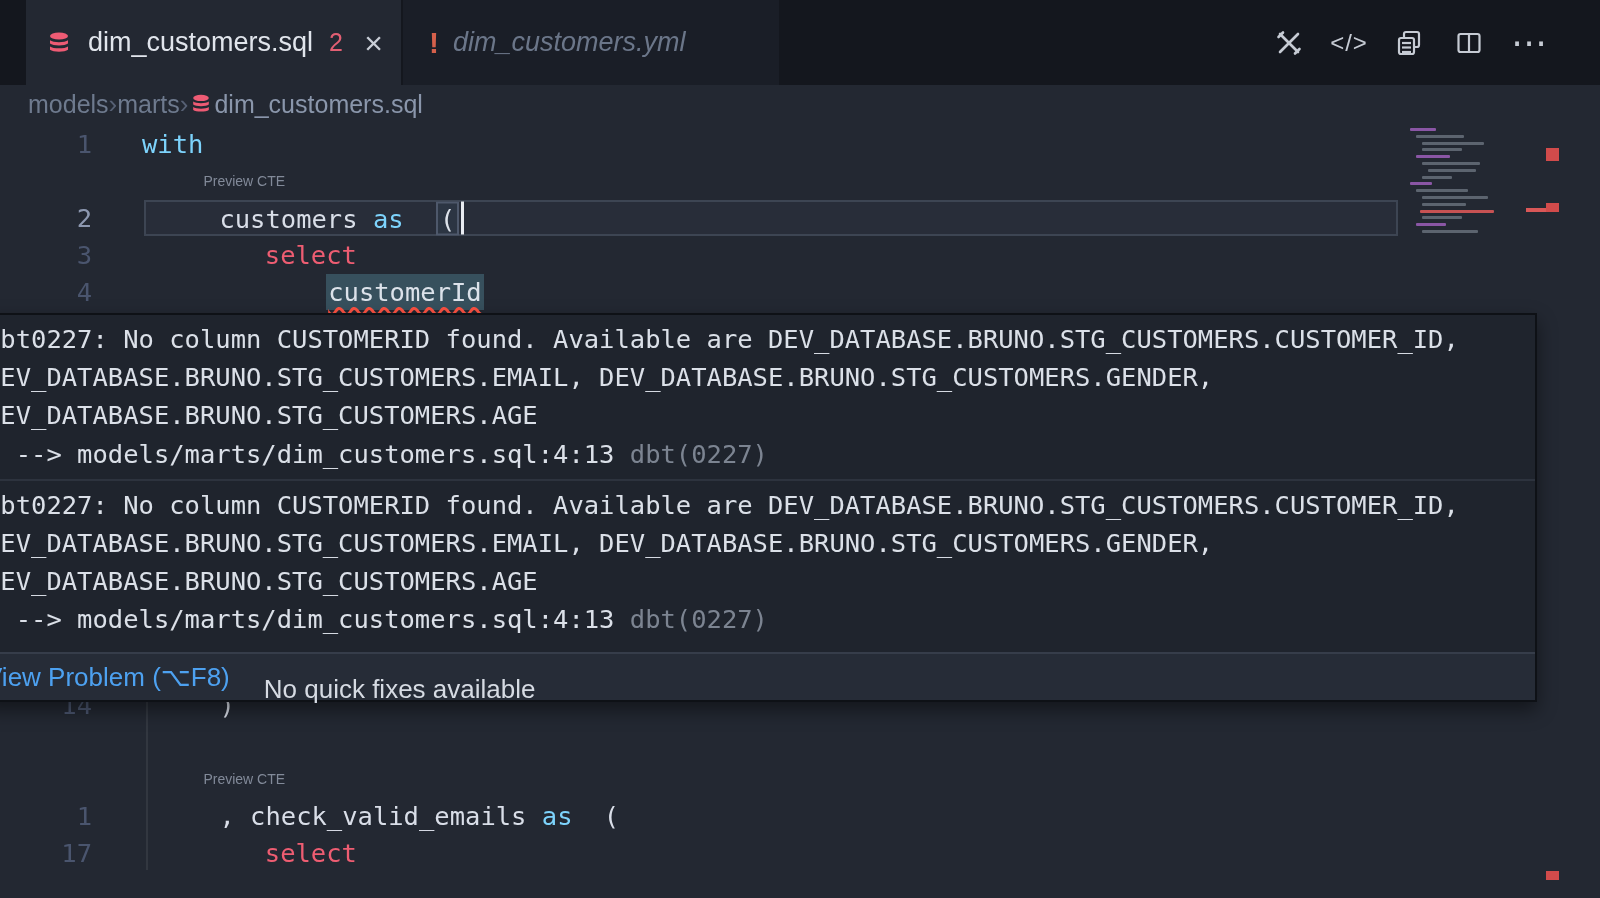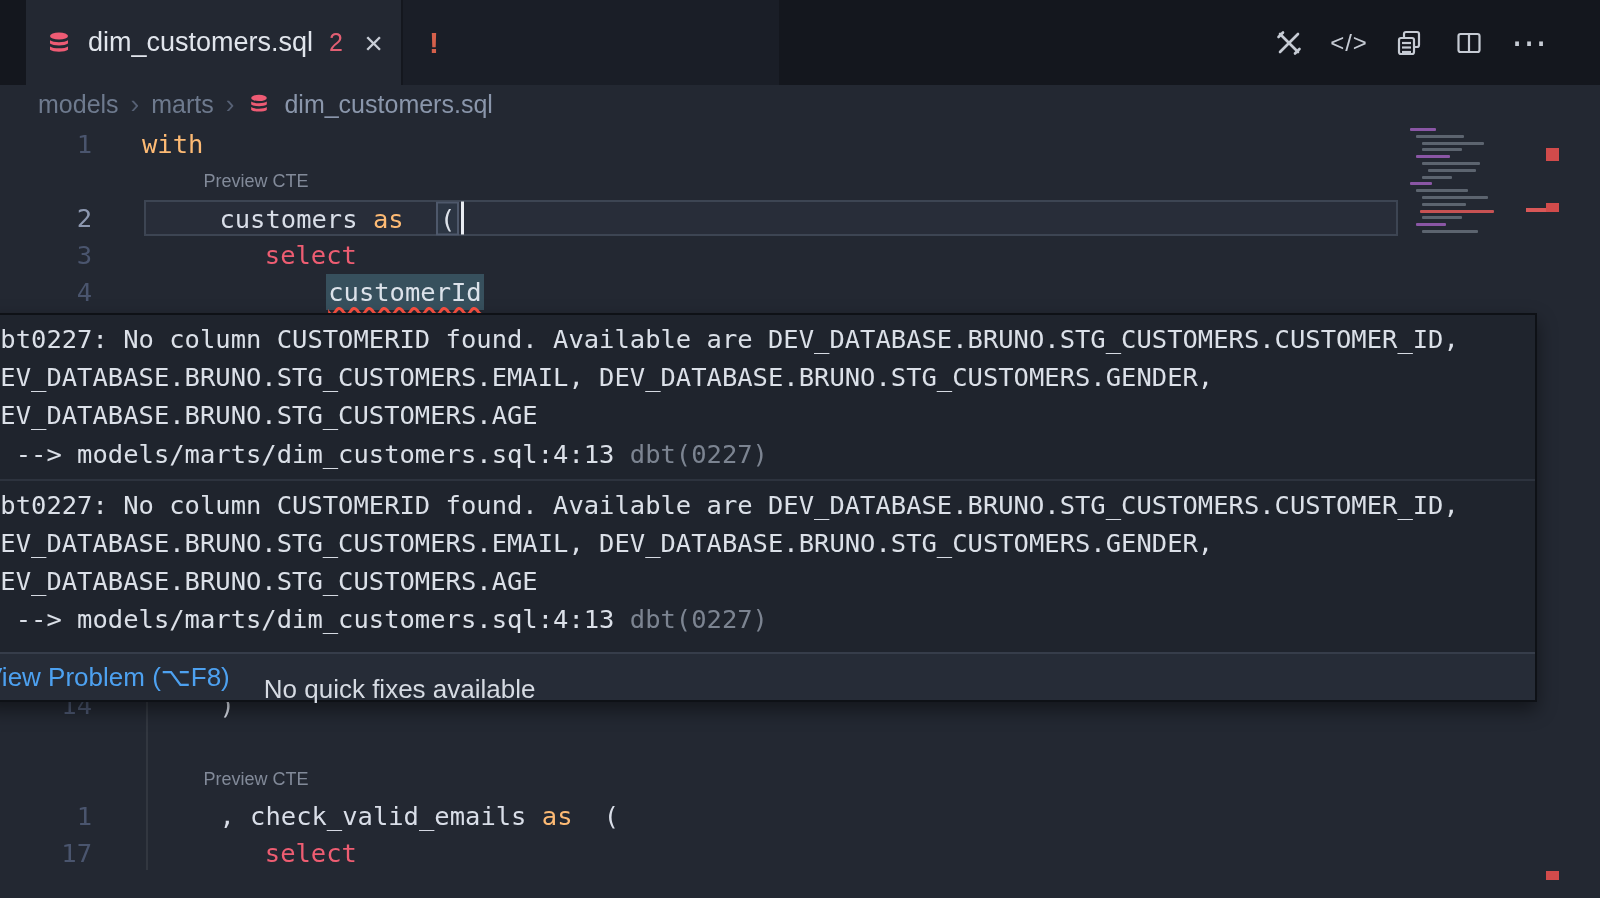--- a/index.html
+++ b/index.html
@@ -18,41 +18,41 @@
   .tab.preview .tab-label{font-style:italic;color:#6b7689;}
   .tab-badge{font-size:25px;color:#e25f73;margin-left:16px;}
   .tab-close{font-size:32px;color:#c9ced7;margin-left:auto;line-height:1;}
   .tab-error{font-size:30px;font-weight:700;color:#d5604b;}
   .actions{position:absolute;right:56px;top:0;height:85px;display:flex;align-items:center;gap:30px;}
   .act{width:30px;height:30px;display:flex;align-items:center;justify-content:center;color:#c6cbd4;cursor:pointer;}
   .act svg{display:block;}
   .act.glyph-code{font-size:24px;font-family:"Liberation Sans",sans-serif;letter-spacing:1px;white-space:nowrap;}
   .act.glyph-more{font-size:36px;line-height:0;}
   
-  .breadcrumb{position:absolute;top:85px;left:0;width:100%;height:38px;display:flex;align-items:center;padding-left:38px;box-sizing:border-box;font-size:25px;color:#6e7a8e;gap:12px;}
+  .breadcrumb{position:absolute;top:85px;left:0;width:100%;height:38px;display:flex;align-items:center;padding-left:28px;box-sizing:border-box;font-size:25px;color:#6e7a8e;}
   .bc-sep{color:#566074;font-size:26px;}
   .bc-item{cursor:pointer;}
   .bc-file{color:#8a96ab;}
   .bc-icon{display:flex;align-items:center;}
   
   .codeblock{position:absolute;left:0;width:1600px;font-family:"DejaVu Sans Mono",monospace;font-size:25.5px;color:#d9dee8;}
   .crow{position:absolute;left:0;width:100%;}
   .gut{position:absolute;left:0;top:50%;transform:translateY(-50%);width:92px;text-align:right;color:#4a556e;}
   .gut.cur{color:#8d98b0;}
   .ctext{position:absolute;top:50%;transform:translateY(-50%);white-space:pre;}
-  .tok-kw{color:#fdba74;}
+  .tok-kw{color:#7dd3fc;}
   .tok-sel{color:#ee5d72;}
   .tok-id{color:#d9dee8;margin-left:16px;}
   .tok-bracket{color:#dde2ea;border:2px solid #4e586b;background:#2c3543;padding:0 2px;margin-left:1px;}
   .tok-err{color:#dce2ea;background:#37505d;padding:3px 2px;
     text-decoration-line:underline;text-decoration-style:wavy;text-decoration-color:#ff5242;
     text-decoration-thickness:2.5px;text-underline-offset:6px;}
   .cursor{display:inline-block;width:3px;height:33px;background:#e8ebf1;vertical-align:-7px;margin-left:2px;}
   .curline{position:absolute;left:144px;right:202px;top:0;bottom:0;border:2px solid #3d4553;background:rgba(130,150,190,.05);box-sizing:border-box;}
-  .lens{position:absolute;top:50%;transform:translateY(-50%);font-family:"Liberation Sans","DejaVu Sans",sans-serif;font-size:18px;color:#828a99;cursor:pointer;}
+  .lens{position:absolute;top:50%;transform:translateY(-50%);font-family:"Liberation Sans","DejaVu Sans",sans-serif;font-size:14px;color:#828a99;cursor:pointer;}
   .indent-guide{position:absolute;width:2px;background:rgba(255,255,255,.07);}
   
   .hover{position:absolute;left:-17px;top:313px;width:1554px;height:389px;background:#1f242d;border:2px solid #0e1116;box-sizing:border-box;box-shadow:0 8px 18px rgba(0,0,0,.45);z-index:10;}
   .hover-body{position:absolute;top:0;left:0;right:0;bottom:48px;overflow:hidden;font-family:"DejaVu Sans Mono",monospace;font-size:25.5px;color:#dbe0e8;}
   .hblk{padding:5px 0 6px 0;}
   .hline{white-space:pre;line-height:38.2px;height:38.2px;}
   .hcode{color:#7c8491;}
   .hsep{height:2px;background:#2d333e;}
   .hover-status{position:absolute;left:0;right:0;bottom:0;height:46px;background:#262c37;border-top:2px solid #363d4a;display:flex;align-items:center;font-size:26px;}
   .vp{color:#4da1f0;cursor:pointer;white-space:pre;}
@@ -78,20 +78,21 @@
         <path d="M6 12.2 c3 2.6 15 2.6 18 0 v3.4 c-3 2.6 -15 2.6 -18 0 z" fill="#ee5b74"></path>
         <path d="M6 18.4 c3 2.6 15 2.6 18 0 v3.4 c-3 2.6 -15 2.6 -18 0 z" fill="#ee5b74"></path>
       </svg>
     </span>
     <span class="tab-label">dim_customers.sql</span>
     <span class="tab-badge">2</span>
     <span class="tab-close">×</span>
   </div>
   <div class="tab preview">
     <span class="tab-error">!</span>
+    <span class="tab-label">dim_customers.yml</span>
   </div>
   <div class="actions">
     <span class="act">
       <svg width="28" height="28" viewBox="0 0 28 28" fill="none" stroke="#c6cbd4" stroke-width="2.6" stroke-linecap="round">
         <line x1="5" y1="5" x2="23" y2="23"></line>
           <line x1="23" y1="5" x2="5" y2="23"></line>
         <line x1="8" y1="3.5" x2="3.5" y2="8"></line>
           <line x1="24.5" y1="20" x2="20" y2="24.5"></line>
       </svg>
     </span>

